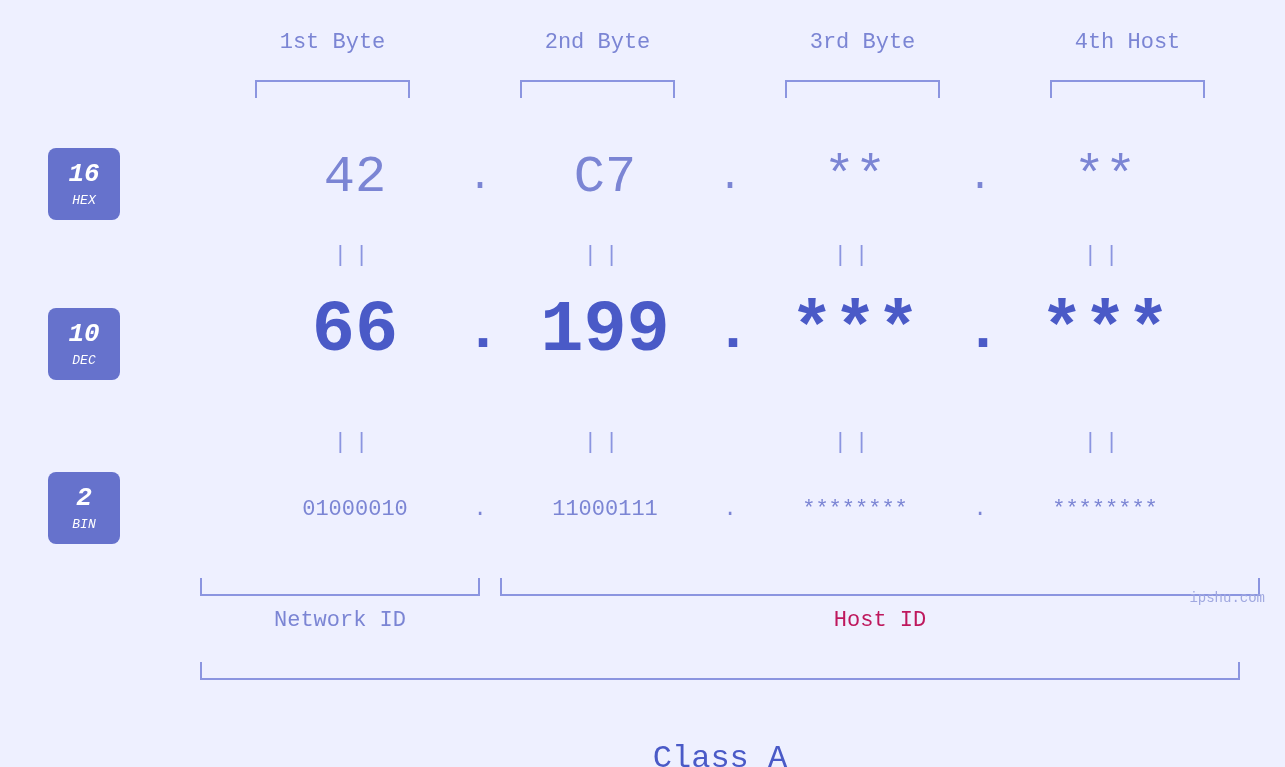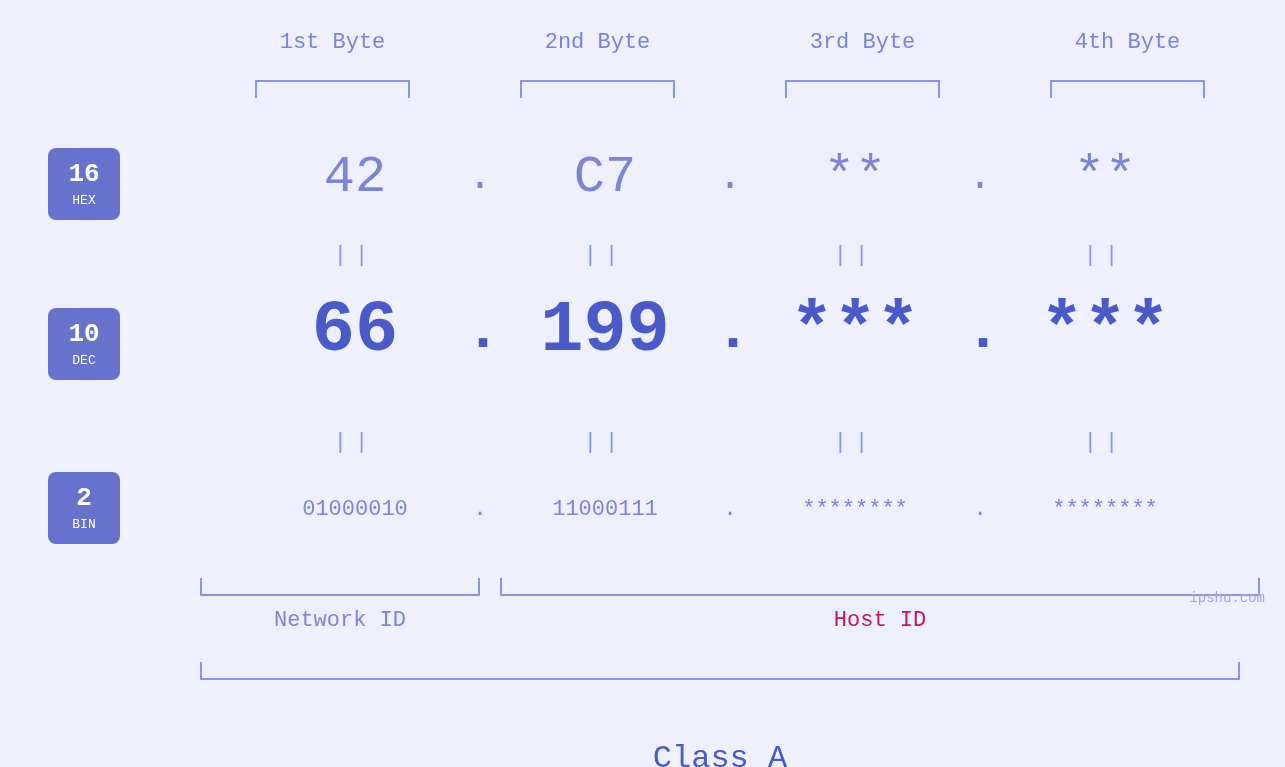--- a/index.html
+++ b/index.html
@@ -62,20 +62,21 @@
       width: 155px;
     }
 
     
     .badges {
       position: absolute;
       left: 48px;
       display: flex;
       flex-direction: column;
       gap: 4px;
+      font-style: italic;
     }
     .badge {
       width: 72px;
       height: 72px;
       background: #6672cc;
       border-radius: 8px;
       display: flex;
       flex-direction: column;
       align-items: center;
       justify-content: center;
@@ -270,21 +271,21 @@
   </style>
 </head>
 <body>
 
 <div class="container">
 
   <div class="byte-labels">
     <div class="byte-label cell">1st Byte</div>
     <div class="byte-label cell">2nd Byte</div>
     <div class="byte-label cell">3rd Byte</div>
-    <div class="byte-label cell">4th Byte</div>
+    <div class="byte-label cell">4th Host</div>
   </div>
 
   <div class="bracket-top">
     <div class="bracket-seg">
         <div class="bracket-line bracket-line-byte"></div>
       </div>
     <div class="bracket-seg">
         <div class="bracket-line bracket-line-byte"></div>
       </div>
     <div class="bracket-seg">

